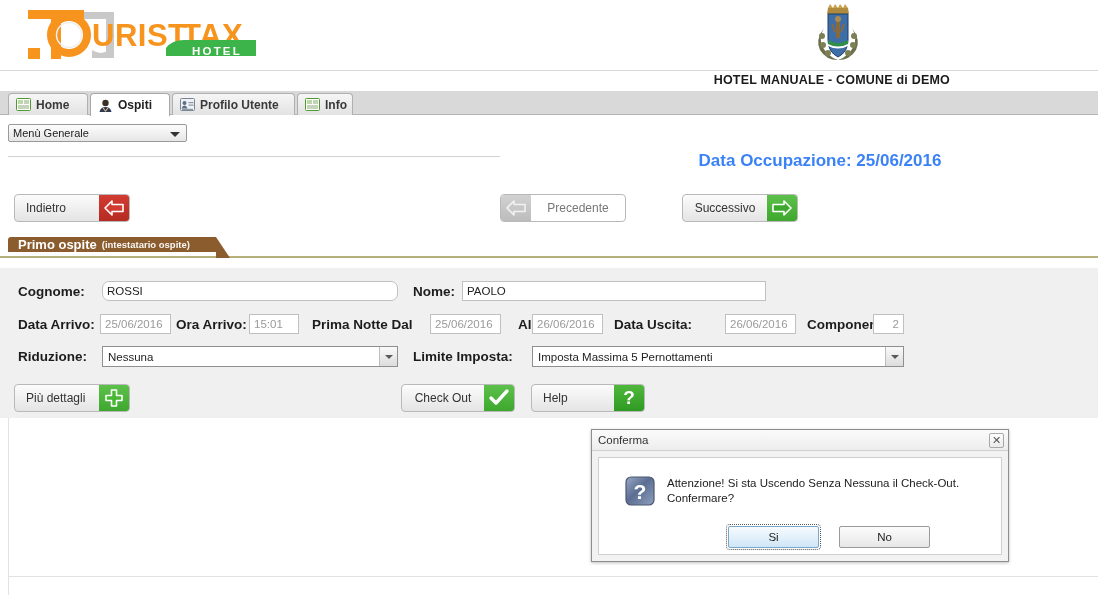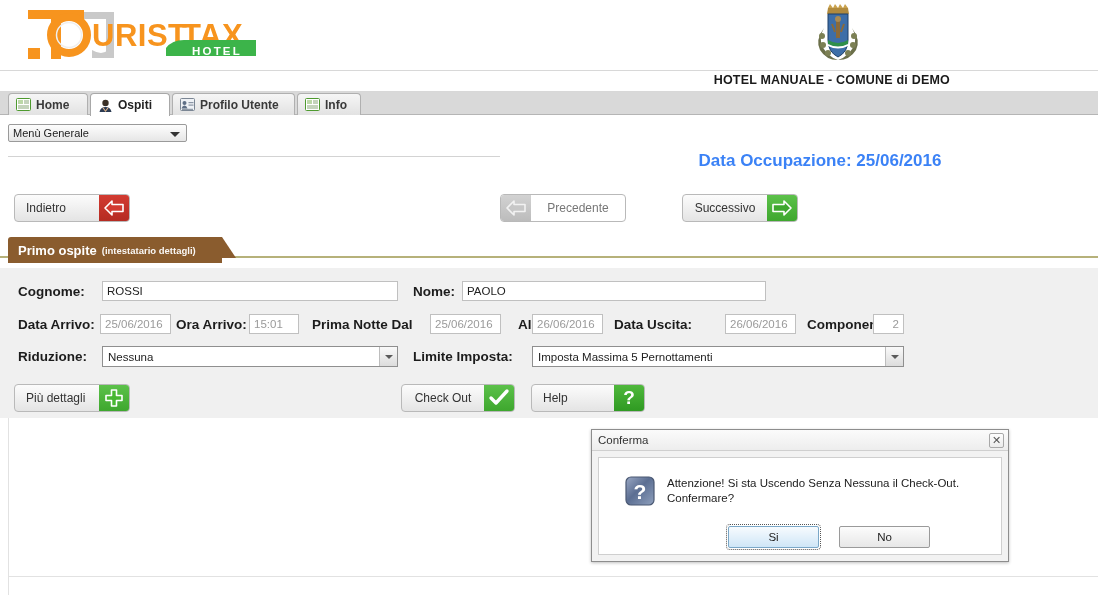--- a/index.html
+++ b/index.html
@@ -109,21 +109,21 @@
   #pager { position:absolute; left:676px; top:200px; width:40px; text-align:center;
            font-size:12px; font-weight:bold; color:#15803d; }
 
   #btn-succ { left:682px; top:194px; }
   #btn-succ .lbl { width:84px; justify-content:center; }
   #btn-succ .icn { background:linear-gradient(#5cc14a,#3ea72e); }
 
   
   #sec-line { position:absolute; left:0; top:256px; width:1098px; height:2px; background:#b6b17a; }
   #sec-tab {
-    position:absolute; left:8px; top:237px; height:26px;
+    position:absolute; left:8px; top:237px; height:15px;
     background:#8a5c2e; color:#fff;
     padding:0 26px 0 10px;
     display:flex; align-items:center;
     font-size:13px; font-weight:bold;
     border-radius:3px 0 0 0;
     text-align:right;
   }
   #sec-tab .sub { font-size:9.5px; font-weight:bold; margin-left:5px; opacity:.95; }
   #sec-tab:after {
     content:""; position:absolute; right:-14px; top:0;
@@ -311,21 +311,21 @@
           <circle cx="4.5" cy="5" r="2" fill="#5d6e85"></circle>
           <path d="M1.5 10.5 q1 -3 3 -3 q2 0 3 3z" fill="#5d6e85"></path>
           <rect x="8.5" y="4" width="5" height="1.2" fill="#8a95a4"></rect>
           <rect x="8.5" y="6.5" width="5" height="1.2" fill="#8a95a4"></rect>
           <rect x="2" y="10.8" width="11" height="1" fill="#7b8694"></rect>
         </svg>
     </span>
     <span>Profilo Utente</span>
   </div>
 
-  <div class="tab" style="left:297px;width:64px;">
+  <div class="tab" style="left:297px;width:56px;">
     <span class="ticon">
       <svg width="15" height="13" viewBox="0 0 15 13">
           <rect x="0.5" y="0.5" width="14" height="12" rx="1" fill="#fff" stroke="#4e9a2f"></rect>
           <rect x="2" y="2" width="5" height="4" fill="#bcd8a8"></rect>
           <rect x="8" y="2.5" width="5" height="1" fill="#8aa87a"></rect>
           <rect x="8" y="4.5" width="5" height="1" fill="#8aa87a"></rect>
           <rect x="2" y="7.5" width="11" height="1" fill="#8aa87a"></rect>
           <rect x="2" y="9.5" width="11" height="1" fill="#8aa87a"></rect>
         </svg>
     </span>
@@ -368,28 +368,28 @@
   <span class="icn">
     <svg width="22" height="18" viewBox="0 0 22 18">
         <path d="M13 2 L20 9 L13 16 L13 12.5 L2 12.5 L2 5.5 L13 5.5 Z" fill="#3ea72e" stroke="#fff" stroke-width="1.6" stroke-linejoin="round"></path>
       </svg>
   </span>
 </div>
 
 <div id="sec-line"></div>
 <div id="sec-tab">
   <span>Primo ospite</span>
-  <span class="sub">(intestatario dettagli)</span>
+  <span class="sub">(intestatario ospite)</span>
 </div>
 
 <div id="form-panel">
 
   <div class="frow" style="top:12px;height:22px;">
     <span class="flabel" style="position:absolute;left:14px;">Cognome:</span>
-    <span class="finput" style="position:absolute;left:98px;width:296px;">ROSSI</span>
+    <span class="finput" style="position:absolute;left:98px;width:296px;border-radius:7px;">ROSSI</span>
     <span class="flabel" style="position:absolute;left:409px;">Nome:</span>
     <span class="finput" style="position:absolute;left:458px;width:304px;">PAOLO</span>
   </div>
 
   <div class="frow" style="top:45px;height:22px;">
     <span class="flabel" style="position:absolute;left:14px;">Data Arrivo:</span>
     <span class="finput ro" style="position:absolute;left:96px;width:71px;">25/06/2016</span>
     <span class="flabel" style="position:absolute;left:172px;">Ora Arrivo:</span>
     <span class="finput ro" style="position:absolute;left:245px;width:50px;">15:01</span>
     <span class="flabel" style="position:absolute;left:308px;">Prima Notte Dal</span>

